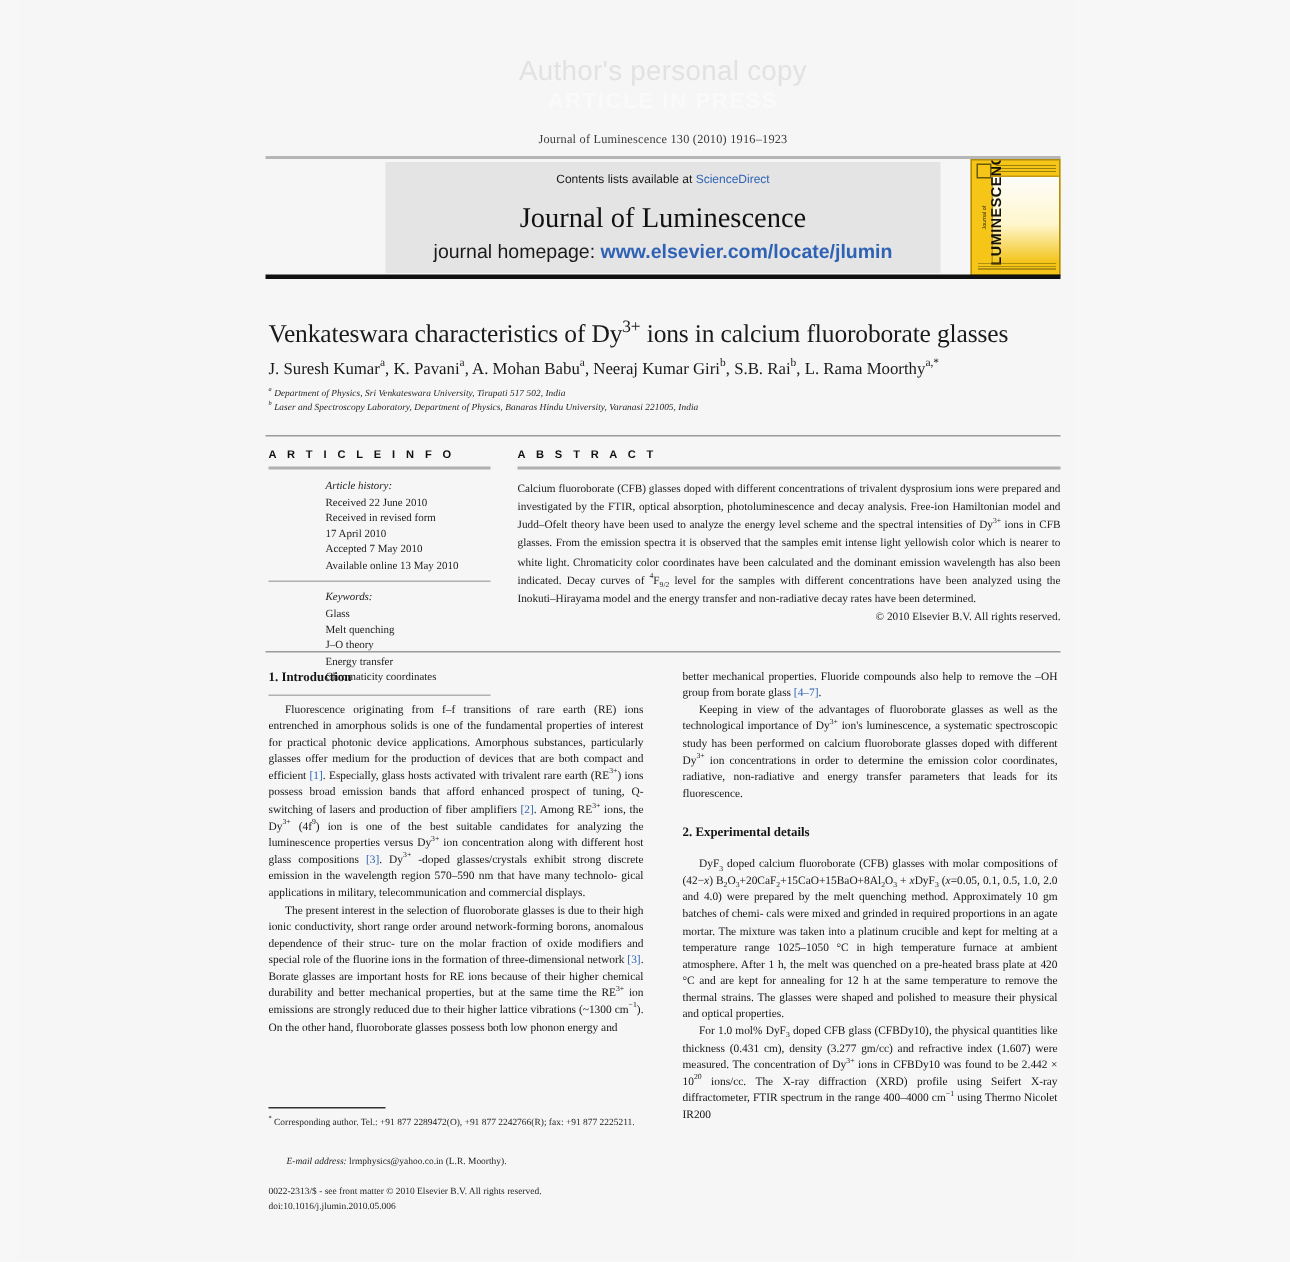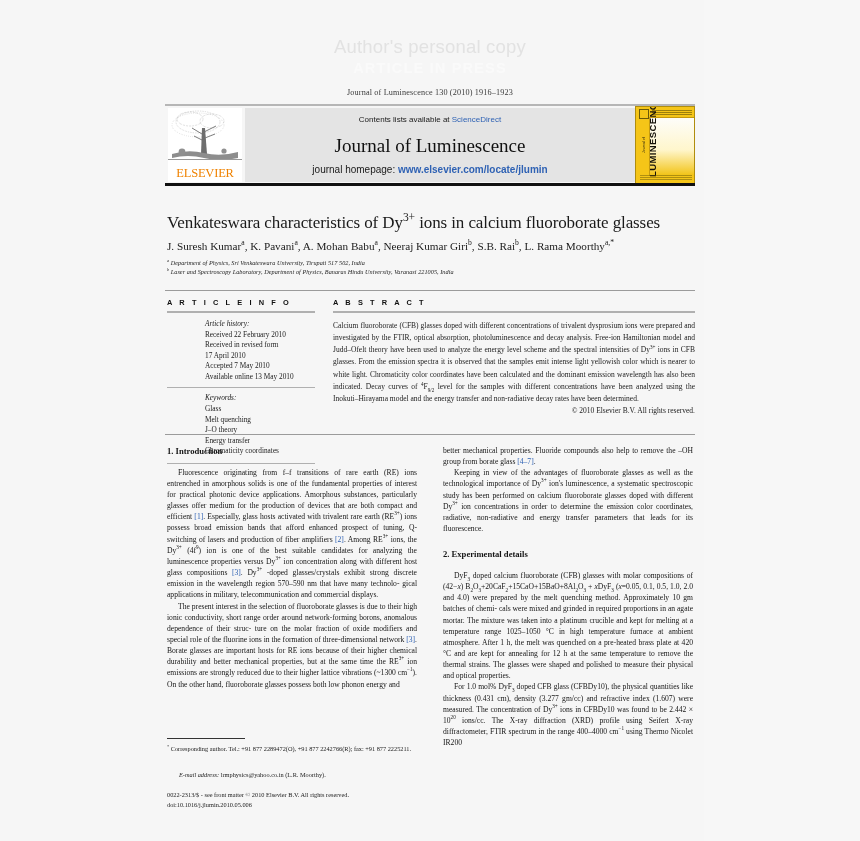--- a/index.html
+++ b/index.html
@@ -10,21 +10,21 @@
   body {
     width: 860px;
     height: 841px;
     font-family: "Liberation Serif", serif;
     color: #111;
     position: relative;
     overflow: hidden;
   }
   .page {
     position: absolute;
-    left: 0; top: 0;
+    left: 12px; top: 0;
     width: 704px; height: 841px;
     background: #f6f6f6;
   }
   .content {
     position: absolute;
     left: 165px; top: 0;
     width: 530px;
     height: 841px;
   }
 
@@ -94,21 +94,20 @@
     font-family: "Liberation Serif", serif;
     font-size: 12.5px;
     color: #ef8200;
     letter-spacing: -0.2px;
   }
   .mast-center {
     position: absolute;
     top: 4px; left: 80px;
     width: 370px; height: 74px;
     background: #e4e4e4;
-    padding-left: 28px;
   }
   .contents-line {
     position: absolute;
     top: 7px; left: 0; width: 370px;
     text-align: center;
     font-family: "Liberation Sans", sans-serif;
     font-size: 8px;
     color: #1a1a1a;
   }
   .contents-line .sd {
@@ -120,21 +119,21 @@
     text-align: center;
     font-family: "Liberation Serif", serif;
     font-size: 19px;
     color: #111;
   }
   .homepage-line {
     position: absolute;
     bottom: 7px; left: 0; width: 370px;
     text-align: center;
     font-family: "Liberation Sans", sans-serif;
-    font-size: 10px;
+    font-size: 13px;
     color: #1a1a1a;
   }
   .homepage-line .url {
     color: #2f62b4;
     font-weight: bold;
   }
   .cover-thumb {
     position: absolute;
     top: 2px; right: 0;
     width: 60px; height: 78px;
@@ -344,37 +343,20 @@
 <div class="page">
   <div class="content">
 
     <div class="watermark-personal">Author's personal copy</div>
     <div class="watermark-press">ARTICLE  IN  PRESS</div>
     <div class="journal-ref">Journal of Luminescence 130 (2010) 1916–1923</div>
 
     <div class="masthead">
       <div class="mast-rule-top"></div>
 
-      <div class="elsevier-block">
-        <svg class="tree-canvas" viewBox="0 0 74 56">
-          <g fill="#6e6e6e">
-            <ellipse cx="30" cy="14" rx="22" ry="11" fill="none" stroke="#7a7a7a" stroke-width="0.4" stroke-dasharray="0.6 1.1"></ellipse>
-            <ellipse cx="30" cy="17" rx="26" ry="12" fill="none" stroke="#8a8a8a" stroke-width="0.4" stroke-dasharray="0.5 1.4"></ellipse>
-            <ellipse cx="22" cy="11" rx="13" ry="7" fill="none" stroke="#666" stroke-width="0.4" stroke-dasharray="0.5 1"></ellipse>
-            <ellipse cx="44" cy="13" rx="12" ry="7" fill="none" stroke="#666" stroke-width="0.4" stroke-dasharray="0.5 1"></ellipse>
-            <path d="M34 20 L33 46 L39 46 L37 20 Z"></path>
-            <path d="M34 26 L24 20 M36 24 L48 18 M34 32 L26 28 M37 30 L47 26" stroke="#6e6e6e" stroke-width="0.9" fill="none"></path>
-            <path d="M4 46 Q20 41 36 45 Q52 49 70 44 L70 50 Q52 54 36 50 Q20 46 4 50 Z" fill="#8d8d8d"></path>
-            <circle cx="14" cy="44" r="3.4" fill="#909090"></circle>
-            <circle cx="56" cy="43" r="2.6" fill="#909090"></circle>
-          </g>
-          <rect x="0" y="51" width="74" height="1" fill="#999"></rect>
-        </svg>
-        <div class="elsevier-word">ELSEVIER</div>
-      </div>
 
       <div class="mast-center">
         <div class="contents-line">
           <span>Contents lists available at </span><span class="sd">ScienceDirect</span>
         </div>
         <div class="journal-title">Journal of Luminescence</div>
         <div class="homepage-line">
           <span>journal homepage: </span><span class="url">www.elsevier.com/locate/jlumin</span>
         </div>
       </div>
@@ -400,21 +382,21 @@
     <div class="aff a"><sup>a</sup> Department of Physics, Sri Venkateswara University, Tirupati 517 502, India</div>
     <div class="aff b"><sup>b</sup> Laser and Spectroscopy Laboratory, Department of Physics, Banaras Hindu University, Varanasi 221005, India</div>
 
     <div class="band-rule rule-above-info"></div>
 
     <div class="info-col">
       <div class="sec-head">A R T I C L E   I N F O</div>
       <div class="sec-underline"></div>
       <div class="info-body">
         <div class="lab">Article history:</div>
-        <div>Received 22 February 2010</div>
+        <div>Received 22 June 2010</div>
         <div>Received in revised form</div>
         <div>17 April 2010</div>
         <div>Accepted 7 May 2010</div>
         <div>Available online 13 May 2010</div>
       </div>
       <div class="kw-rule"></div>
       <div class="info-body" style="margin-top:0">
         <div class="lab">Keywords:</div>
         <div>Glass</div>
         <div>Melt quenching</div>

